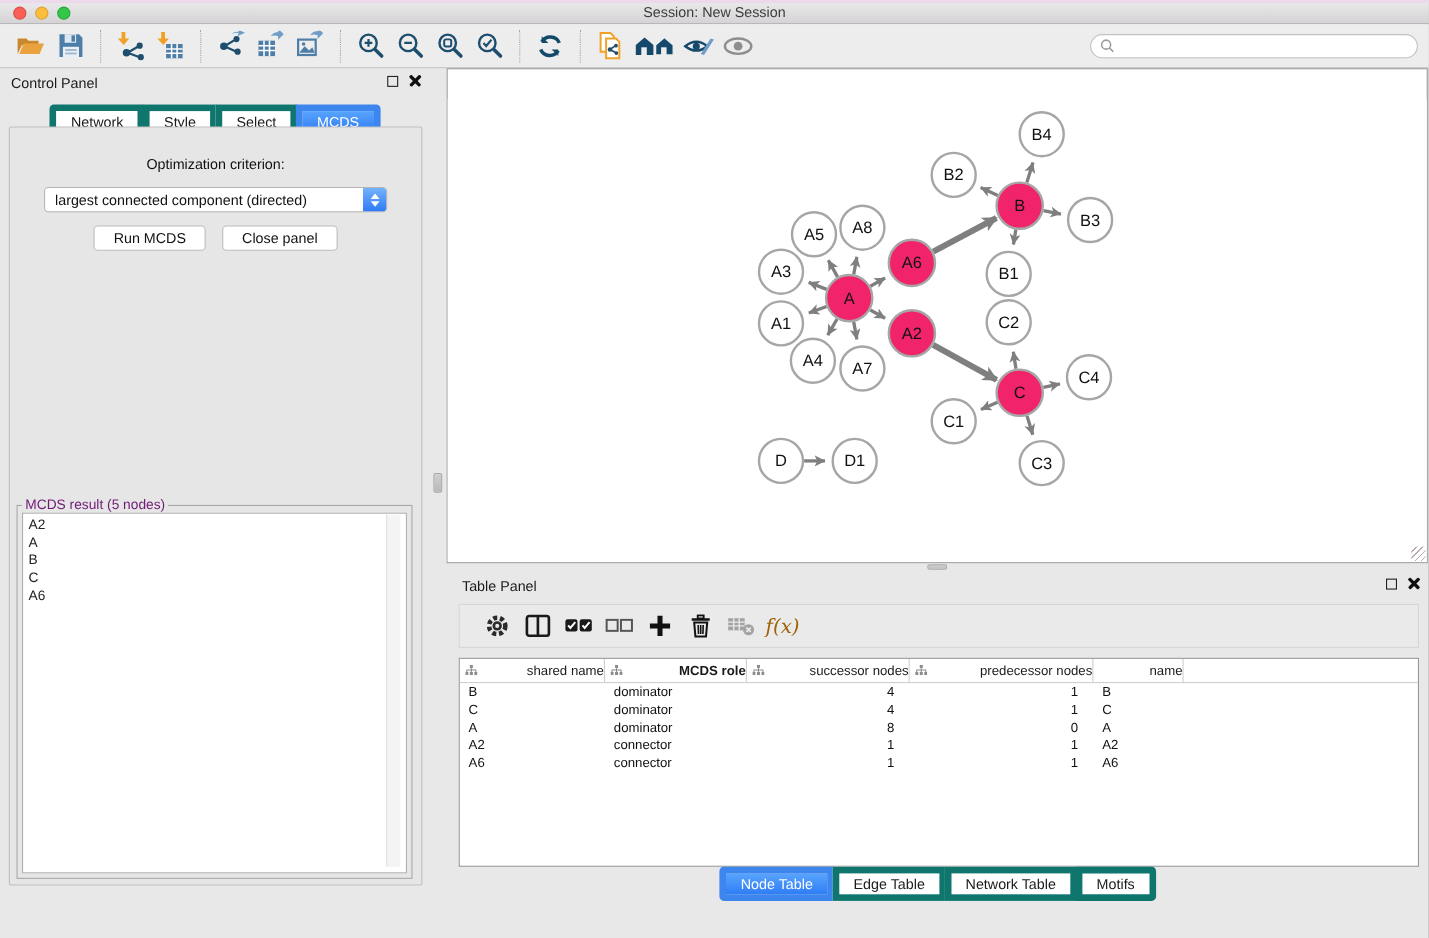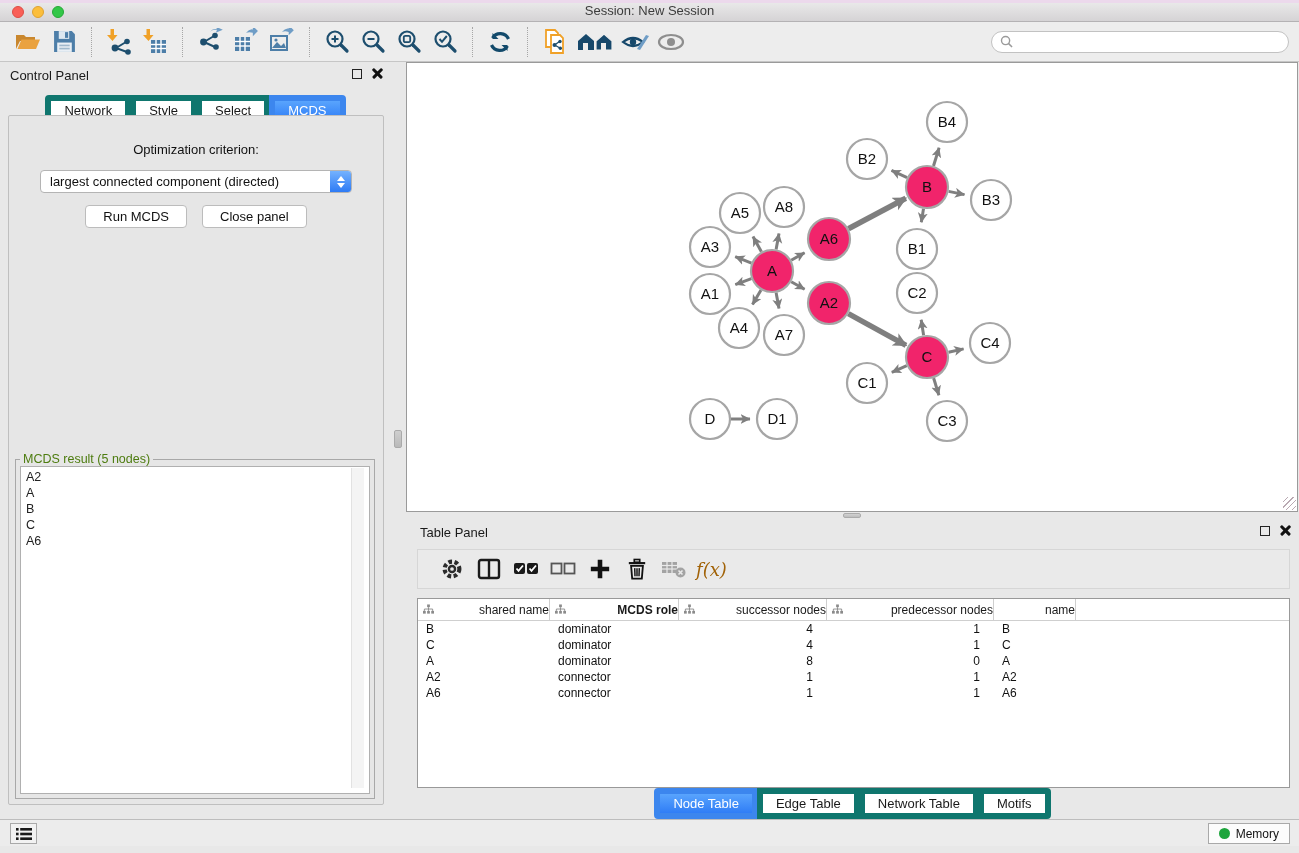--- a/index.html
+++ b/index.html
@@ -53,21 +53,21 @@
   .dd-stepper{position:absolute;right:0;top:0;width:21px;height:21px;border-radius:0 3px 3px 0;
     background:linear-gradient(#74b2fe,#2e7bf5);display:flex;flex-direction:column;align-items:center;justify-content:center;gap:2px;}
   .tri-up{width:0;height:0;border-left:4px solid transparent;border-right:4px solid transparent;border-bottom:5px solid #fff;}
   .tri-dn{width:0;height:0;border-left:4px solid transparent;border-right:4px solid transparent;border-top:5px solid #fff;}
   .btn-row{display:flex;justify-content:center;gap:15px;margin-top:12px;}
   .mac-btn{height:23px;padding:0 17px;font-size:13px;color:#111;background:#fff;border:1px solid #bcbcbc;
     border-radius:4px;font-family:"Liberation Sans",sans-serif;}
 
   .result-box{position:absolute;left:6px;right:8px;top:336px;bottom:5px;border:1px solid #a8a8a8;
     margin:0;padding:0;}
-  .result-box legend{font-size:12.5px;color:#4d7c0f;margin-left:4px;padding:0 3px;}
+  .result-box legend{font-size:12.5px;color:#701a75;margin-left:4px;padding:0 3px;}
   .result-list{position:absolute;left:4px;right:4px;top:0px;bottom:4px;background:#fff;border:1px solid #b0b0b0;
     font-size:12.5px;line-height:16px;padding:2px 0 0 5px;overflow:hidden;}
   .scroll-track{position:absolute;right:5px;top:1px;bottom:5px;width:13px;background:#f4f4f4;border-left:1px solid #e2e2e2;}
   .v-knob{position:absolute;left:394px;top:430px;width:8px;height:18px;background:linear-gradient(#cfcfcf,#b9b9b9);border:1px solid #aaa;border-radius:2px;}
 
   
   .network-window{position:absolute;left:406px;top:62px;width:892px;height:450px;background:#fff;
     border:1px solid #9a9a9a;}
   .net-titlebar{position:absolute;left:0;top:0;width:100%;height:26px;
     background:linear-gradient(#f1f1f1,#d8d8d8);border-bottom:1px solid #b2b2b2;}
@@ -598,32 +598,14 @@
     </div>
 
     <div class="tp-tabs segrow" id="tp-tabs">
         <div class="seg active">Node Table</div>
         <div class="seg">Edge Table</div>
         <div class="seg">Network Table</div>
         <div class="seg">Motifs</div>
       </div>
   </div>
 
-  <div class="statusbar">
-    <div class="sb-left-btn">
-      <svg width="16" height="14" viewBox="0 0 16 14">
-          <g fill="#1a1a1a">
-            <rect x="0" y="1" width="2.6" height="2.6"></rect>
-            <rect x="4.2" y="1" width="11.8" height="2.6"></rect>
-            <rect x="0" y="5.7" width="2.6" height="2.6"></rect>
-            <rect x="4.2" y="5.7" width="11.8" height="2.6"></rect>
-            <rect x="0" y="10.4" width="2.6" height="2.6"></rect>
-            <rect x="4.2" y="10.4" width="11.8" height="2.6"></rect>
-          </g>
-        </svg>
-    </div>
-    <div class="memory-btn">
-      <span class="mem-dot"></span>
-      <span>Memory</span>
-    </div>
-  </div>
   <div class="desktop-strip"></div>
 </div>
 
 </body></html>

